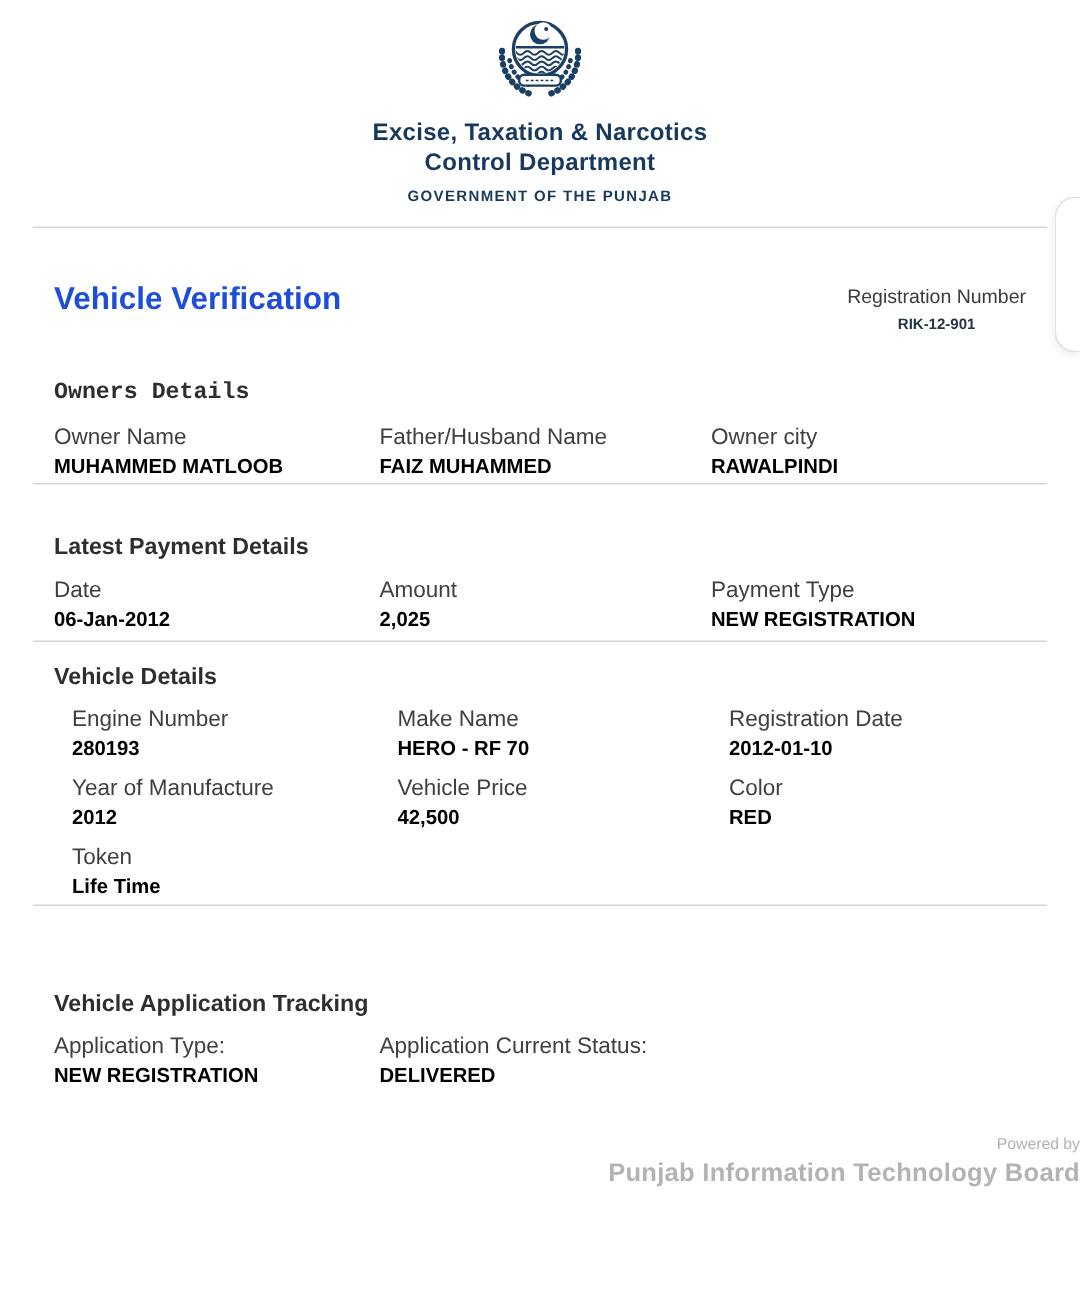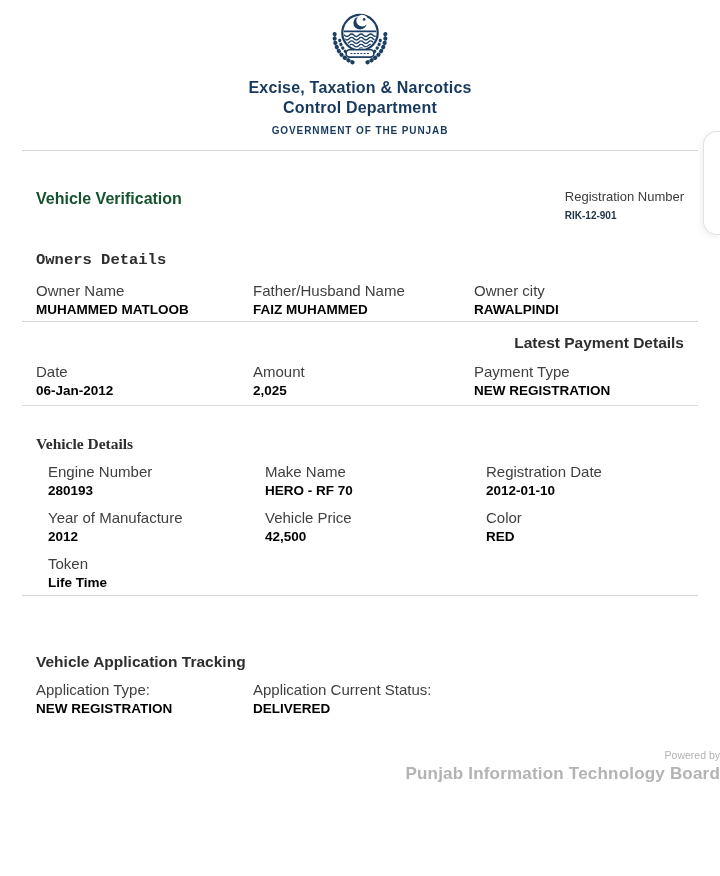--- a/index.html
+++ b/index.html
@@ -22,32 +22,32 @@
   }
   .divider { border:none; border-top:1px solid #d6d6d6; margin:0 22px; height:0; }
   .header-divider { margin-top:14px; }
 
   
   .main { }
   .title-row {
     display:flex; justify-content:space-between; align-items:flex-start;
     padding:36px 36px 0 36px;
   }
-  .page-title { font-size:16px; font-weight:bold; color:#14532d; line-height:24px; }
-  .reg-block { text-align:left; padding-top:1px; }
+  .page-title { font-size:21px; font-weight:bold; color:#1d4ed8; line-height:24px; }
+  .reg-block { text-align:center; padding-top:1px; }
   .reg-label { font-size:13px; color:#3b3b3b; line-height:18px; }
   .reg-value { font-size:10px; font-weight:bold; color:#233646; line-height:20px; }
 
   .section-heading {
     font-size:15.5px; font-weight:bold; color:#2e2e2e; line-height:19px;
     margin:0 36px;
   }
   .h-owners   { margin-top:25px;font-family:Liberation Mono, monospace; }
-  .h-payment  { margin-top:11px;text-align:right; }
-  .h-vehicle  { margin-top:28px;font-family:Liberation Serif, serif; }
+  .h-payment  { margin-top:32px; }
+  .h-vehicle  { margin-top:14px; }
   .h-tracking { margin-top:56px; }
 
   .field-grid {
     display:grid; grid-template-columns:217px 221px 1fr;
     padding:0 36px; row-gap:8px;
   }
   .g-owners   { margin-top:11px; }
   .g-payment  { margin-top:10px; }
   .g-vehicle  { margin-top:9px;padding-left:48px; }
   .g-tracking { margin-top:9px; }

